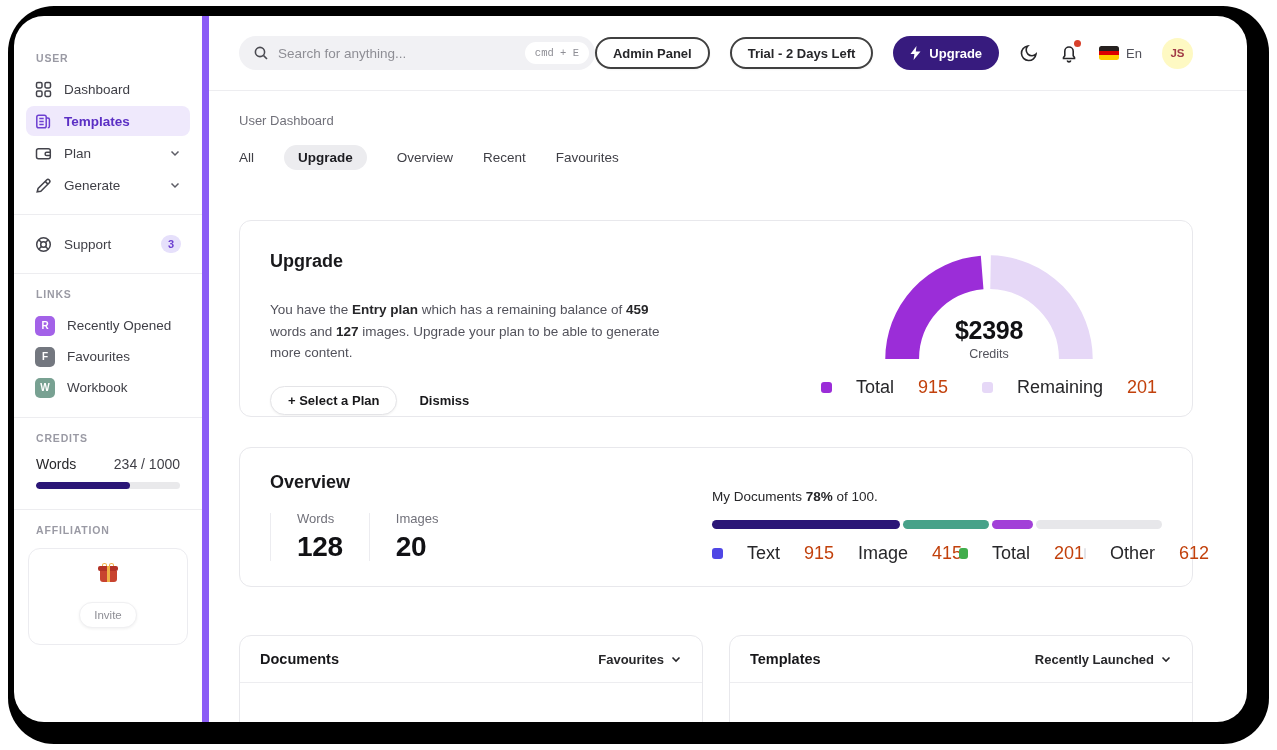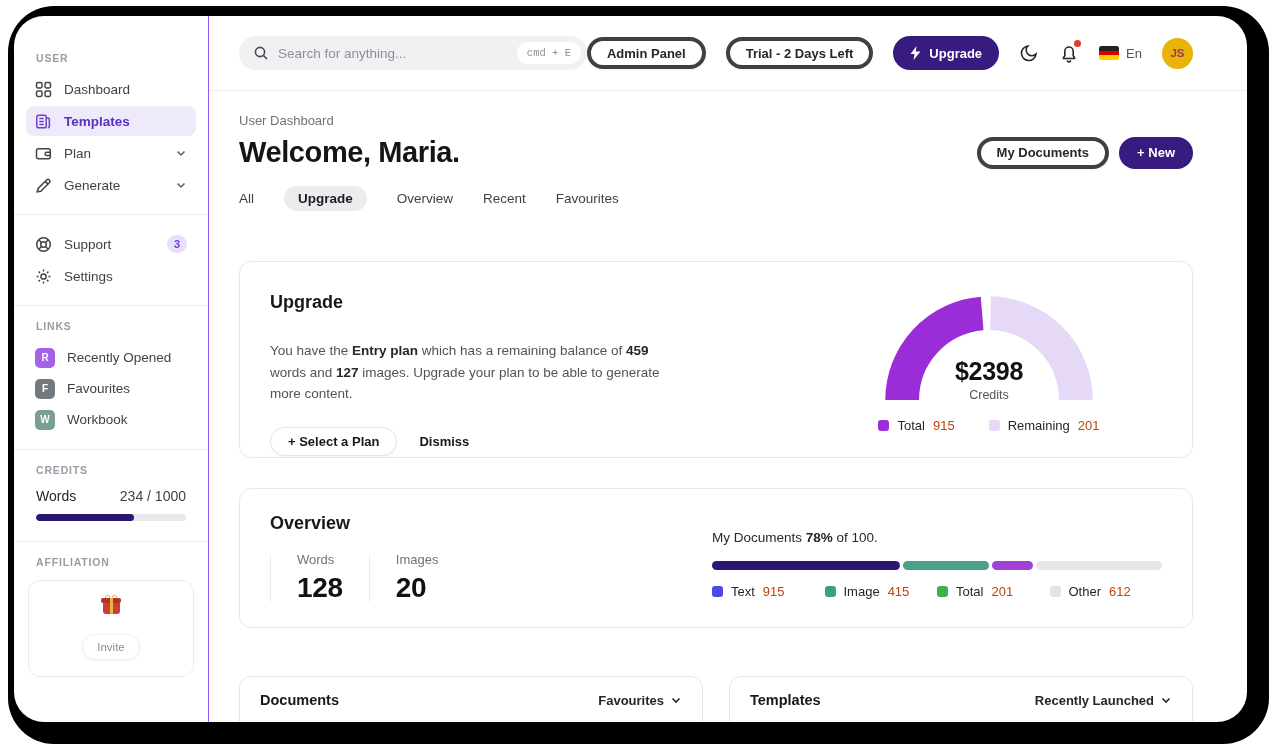--- a/index.html
+++ b/index.html
@@ -1,21 +1,21 @@
 <!DOCTYPE html>
 <html><head>
 <meta charset="utf-8">
 <style>
   * { margin:0; padding:0; box-sizing:border-box; }
   html,body { width:1277px; height:750px; background:#ffffff; font-family:"Liberation Sans","DejaVu Sans",sans-serif; color:#1c1c21; }
   .frame { position:absolute; left:8px; top:6px; width:1261px; height:738px; background:#000; border-radius:46px; }
   .app { position:absolute; left:14px; top:16px; width:1233px; height:706px; background:#fff; border-radius:30px; overflow:hidden; display:flex; }
 
   
-  .sidebar { width:195px; flex:0 0 195px; border-right:1px solid #8b5cf6; padding:36px 12px 0 12px; }
+  .sidebar { width:195px; flex:0 0 195px; border-right:7px solid #8b5cf6; padding:36px 12px 0 12px; }
   .side-label { font-size:10.5px; font-weight:700; letter-spacing:.08em; color:#9a9aa4; margin:0 0 10px 10px; }
   .side-item { display:flex; align-items:center; height:30px; padding:0 9px; border-radius:8px; margin-bottom:2px; font-size:13.5px; color:#3f3f46; cursor:default; }
   .side-item .ic { width:17px; height:17px; margin-right:12px; display:flex; align-items:center; justify-content:center; color:#43434b; }
   .side-item.active { background:#efe9fc; color:#5b2fc4; font-weight:700; }
   .side-item.active .ic { color:#6d3fd1; }
   .side-item .grow { flex:1; }
   .chev { width:12px; height:12px; color:#5d5d66; }
   .badge { background:#e6e0fb; color:#6d3fd1; font-size:11px; font-weight:700; border-radius:99px; padding:3px 7px; }
   .side-divider { border:none; border-top:1px solid #ededf0; margin:14px -12px; }
   .link-item { display:flex; align-items:center; height:31px; padding:0 9px; font-size:13.5px; color:#3f3f46; }
@@ -36,28 +36,28 @@
 
   
   .main { flex:1; display:flex; flex-direction:column; min-width:0; }
   .topbar { height:75px; flex:0 0 75px; border-bottom:1px solid #ededf0; display:flex; align-items:center; padding:0 54px 0 30px; }
   .search { width:369px; height:34px; background:#f1f1f4; border-radius:99px; display:flex; align-items:center; padding:0 6px 0 14px; }
   .search .ic { width:16px; height:16px; color:#4b4b52; margin-right:9px; }
   .search input { border:none; outline:none; background:transparent; flex:1; font-size:13.5px; color:#3f3f46; font-family:inherit; }
   .search input::placeholder { color:#8e8e95; }
   .kbd { background:#fff; border-radius:99px; font-size:10.5px; color:#8e8e95; padding:5px 10px; font-family:"Liberation Mono","DejaVu Sans Mono",monospace; }
   .top-right { margin-left:auto; display:flex; align-items:center; gap:20px; }
-  .pill-btn { background:#fff; border:4px solid #404040; box-shadow:0 1px 2px rgba(0,0,0,.05); border-radius:99px; height:32px; display:flex; align-items:center; padding:0 16px; font-size:13px; font-weight:700; color:#27272a; cursor:pointer; white-space:nowrap; }
+  .pill-btn { background:#fff; border:2px solid #404040; box-shadow:0 1px 2px rgba(0,0,0,.05); border-radius:99px; height:32px; display:flex; align-items:center; padding:0 16px; font-size:13px; font-weight:700; color:#27272a; cursor:pointer; white-space:nowrap; }
   .upgrade-btn { background:#371b7e; color:#fff; border:none; border-radius:99px; height:34px; display:flex; align-items:center; gap:8px; padding:0 17px; font-size:13px; font-weight:700; cursor:pointer; }
   .icon-btn { width:20px; height:20px; color:#27272a; position:relative; cursor:pointer; }
   .dot { position:absolute; top:-3px; right:-2px; width:7px; height:7px; border-radius:50%; background:#d8402b; }
   .flag { width:20px; height:14px; border-radius:2.5px; overflow:hidden; display:flex; flex-direction:column; }
   .flag div { flex:1; }
   .lang { display:flex; align-items:center; gap:7px; font-size:13px; color:#52525b; cursor:pointer; }
-  .avatar { width:31px; height:31px; border-radius:50%; background:#eab308; color:#a13b47; font-size:11.5px; font-weight:700; display:flex; align-items:center; justify-content:center; cursor:pointer; }
+  .avatar { width:31px; height:31px; border-radius:50%; background:#fef9c3; color:#a13b47; font-size:11.5px; font-weight:700; display:flex; align-items:center; justify-content:center; cursor:pointer; }
 
   .content { flex:1; padding:22px 54px 0 30px; overflow:hidden; }
   .breadcrumb { font-size:13px; color:#71717a; }
   .title-row { display:flex; align-items:center; margin-top:8px; }
   h1.page-title { font-size:29px; font-weight:700; letter-spacing:-0.4px; color:#141419; }
   .title-actions { margin-left:auto; display:flex; align-items:center; gap:10px; }
   .new-btn { background:#371b7e; color:#fff; border:none; border-radius:99px; height:32px; padding:0 18px; font-size:13px; font-weight:700; cursor:pointer; }
   .tabs { display:flex; align-items:center; gap:30px; margin-top:17px; font-size:13.5px; color:#3f3f46; }
   .tab { cursor:pointer; padding:5px 0; }
   .tab.active { background:#ececef; border-radius:99px; padding:5px 14px; font-weight:700; color:#1c1c21; }
@@ -70,21 +70,21 @@
   .uc-body b { color:#27272a; }
   .uc-actions { margin-top:22px; display:flex; align-items:center; gap:22px; }
   .select-plan { background:#fff; border:1px solid #e4e4e7; box-shadow:0 1px 2px rgba(0,0,0,.05); border-radius:99px; height:29px; padding:0 17px; font-size:13px; font-weight:700; color:#18181b; cursor:pointer; }
   .dismiss { font-size:13px; font-weight:700; color:#18181b; cursor:pointer; }
   .gauge-wrap { width:250px; margin-right:48px; display:flex; flex-direction:column; align-items:center; }
   .gauge { position:relative; width:218px; height:110px; }
   .gauge-center { position:absolute; left:0; right:0; bottom:0; text-align:center; }
   .gauge-amount { font-size:25px; font-weight:700; color:#111114; letter-spacing:-0.3px; }
   .gauge-caption { font-size:12.5px; color:#52525b; margin-top:2px; }
   .legend { display:flex; gap:34px; margin-top:16px; }
-  .legend-item { display:flex; align-items:center; gap:8px; font-size:13px; }
+  .legend-item { display:flex; align-items:center; gap:24px; font-size:18px; }
   .legend-sq { width:11px; height:11px; border-radius:3px; }
   .legend-label { color:#27272a; }
   .legend-value { color:#c2410c; }
 
   .overview-card { margin-top:30px; height:140px; padding:24px 30px; display:flex; }
   .ov-left { flex:1; }
   .ov-title { font-size:18px; font-weight:700; color:#18181b; }
   .stats { display:flex; align-items:center; margin-top:18px; }
   .stat { padding-right:26px; }
   .stat-label { font-size:13px; color:#71717a; }
@@ -182,29 +182,20 @@
             <line x1="13" y1="4" x2="10.5" y2="6.5"></line>
           <line x1="4" y1="13" x2="6.5" y2="10.5"></line>
             <line x1="13" y1="13" x2="10.5" y2="10.5"></line>
         </svg>
         </span>
       <span>Support</span>
       <span class="grow"></span>
       <span class="badge">3</span>
     </div>
 
-    <div class="side-item">
-      <span class="ic">
-        <svg width="17" height="17" viewBox="0 0 17 17" fill="none" stroke="currentColor" stroke-width="1.5">
-          <circle cx="8.5" cy="8.5" r="2.6"></circle>
-          <path d="M8.5 1.6v1.9M8.5 13.5v1.9M1.6 8.5h1.9M13.5 8.5h1.9M3.6 3.6l1.4 1.4M12 12l1.4 1.4M13.4 3.6L12 5M5 12l-1.4 1.4"></path>
-        </svg>
-        </span>
-      <span>Settings</span>
-    </div>
 
     <hr class="side-divider">
     <div class="side-label">LINKS</div>
 
     <div class="link-item">
       <span class="link-sq" style="background-color: rgb(163, 98, 232);">R</span>
       <span>Recently Opened</span>
     </div>
     <div class="link-item">
       <span class="link-sq" style="background-color: rgb(115, 119, 127);">F</span>
@@ -285,27 +276,20 @@
           </span>
           <span>En</span>
         </span>
         <span class="avatar">JS</span>
       </div>
     </header>
 
     <div class="content">
       <div class="breadcrumb">User Dashboard</div>
 
-      <div class="title-row">
-        <h1 class="page-title">Welcome, Maria.</h1>
-        <div class="title-actions">
-          <button class="pill-btn">My Documents</button>
-          <button class="new-btn">+ New</button>
-        </div>
-      </div>
 
       <div class="tabs">
         <span class="tab">All</span>
         <span class="tab active">Upgrade</span>
         <span class="tab">Overview</span>
         <span class="tab">Recent</span>
         <span class="tab">Favourites</span>
       </div>
 
       <section class="card upgrade-card">

